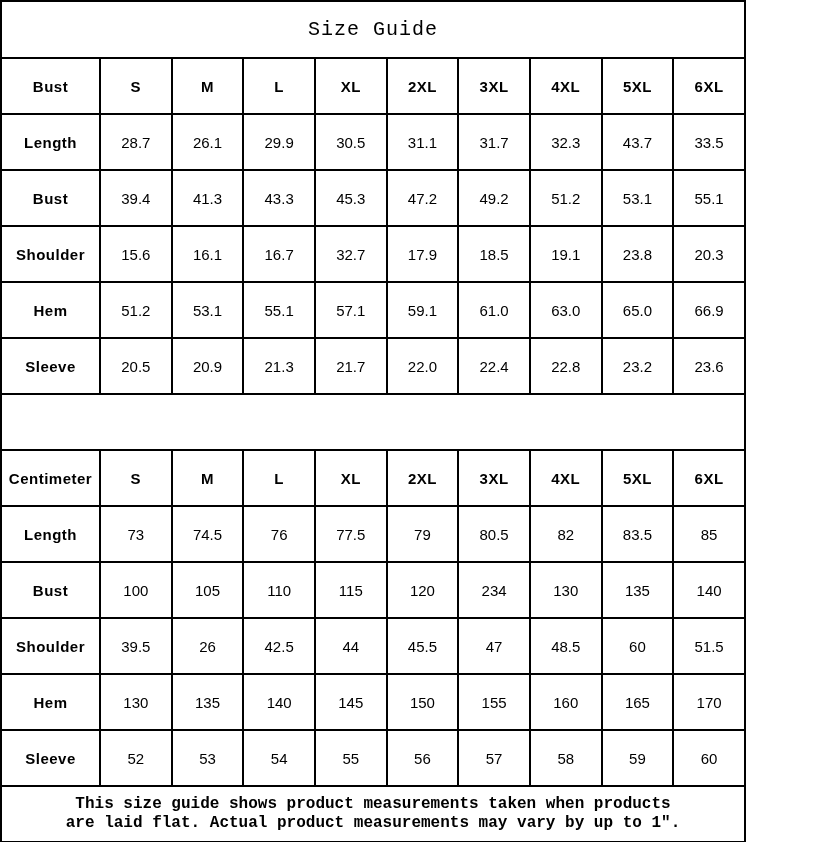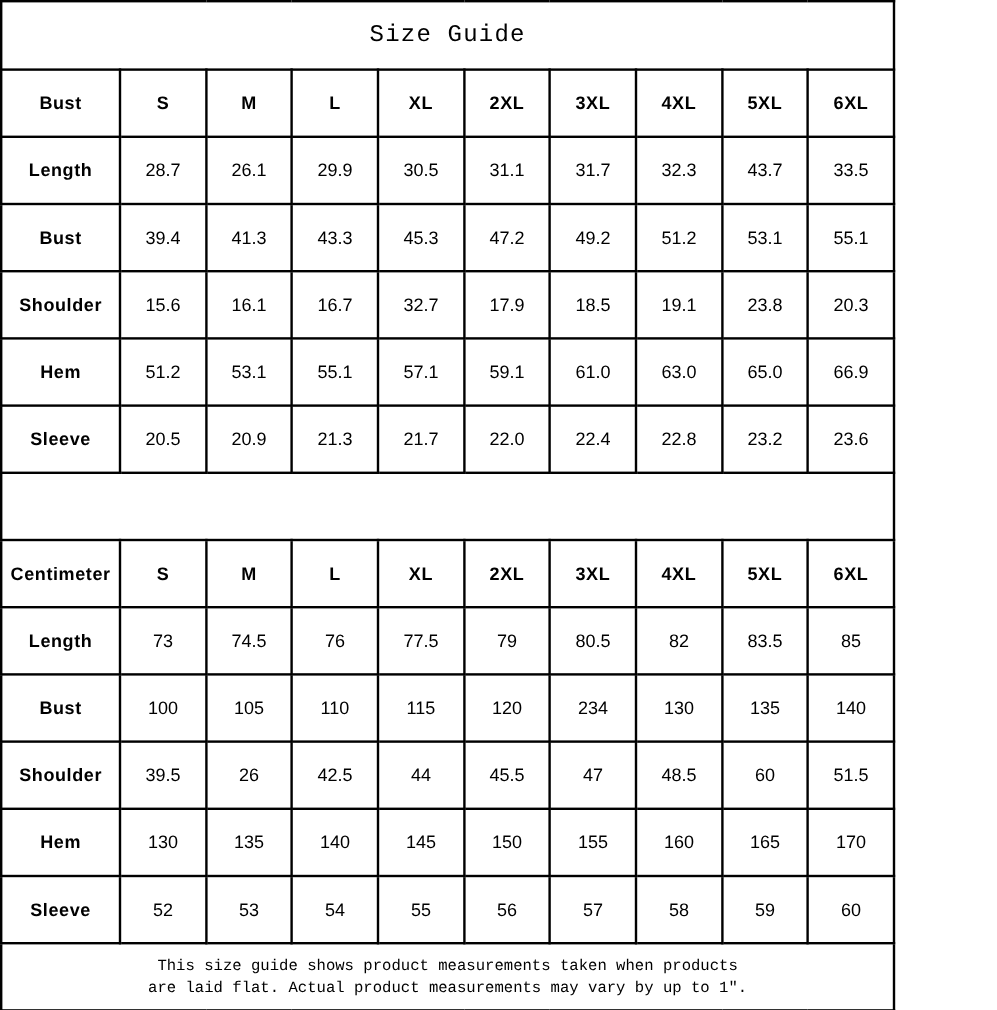--- a/index.html
+++ b/index.html
@@ -37,22 +37,23 @@
     font-weight: bold;
     letter-spacing: 0.5px;
   }
   td.value-cell {
     font-size: 15px;
     font-weight: normal;
   }
   tr.spacer-row td { background: #ffffff; }
   tr.footer-row td {
     font-family: "Liberation Mono", monospace;
-    font-size: 13px;
+    font-size: 16px;
     line-height: 19px;
+    font-weight: bold;
   }
 </style>
 </head>
 <body>
 
 <table class="size-guide">
   <colgroup>
     <col class="c-label">
     <col>
       <col>

